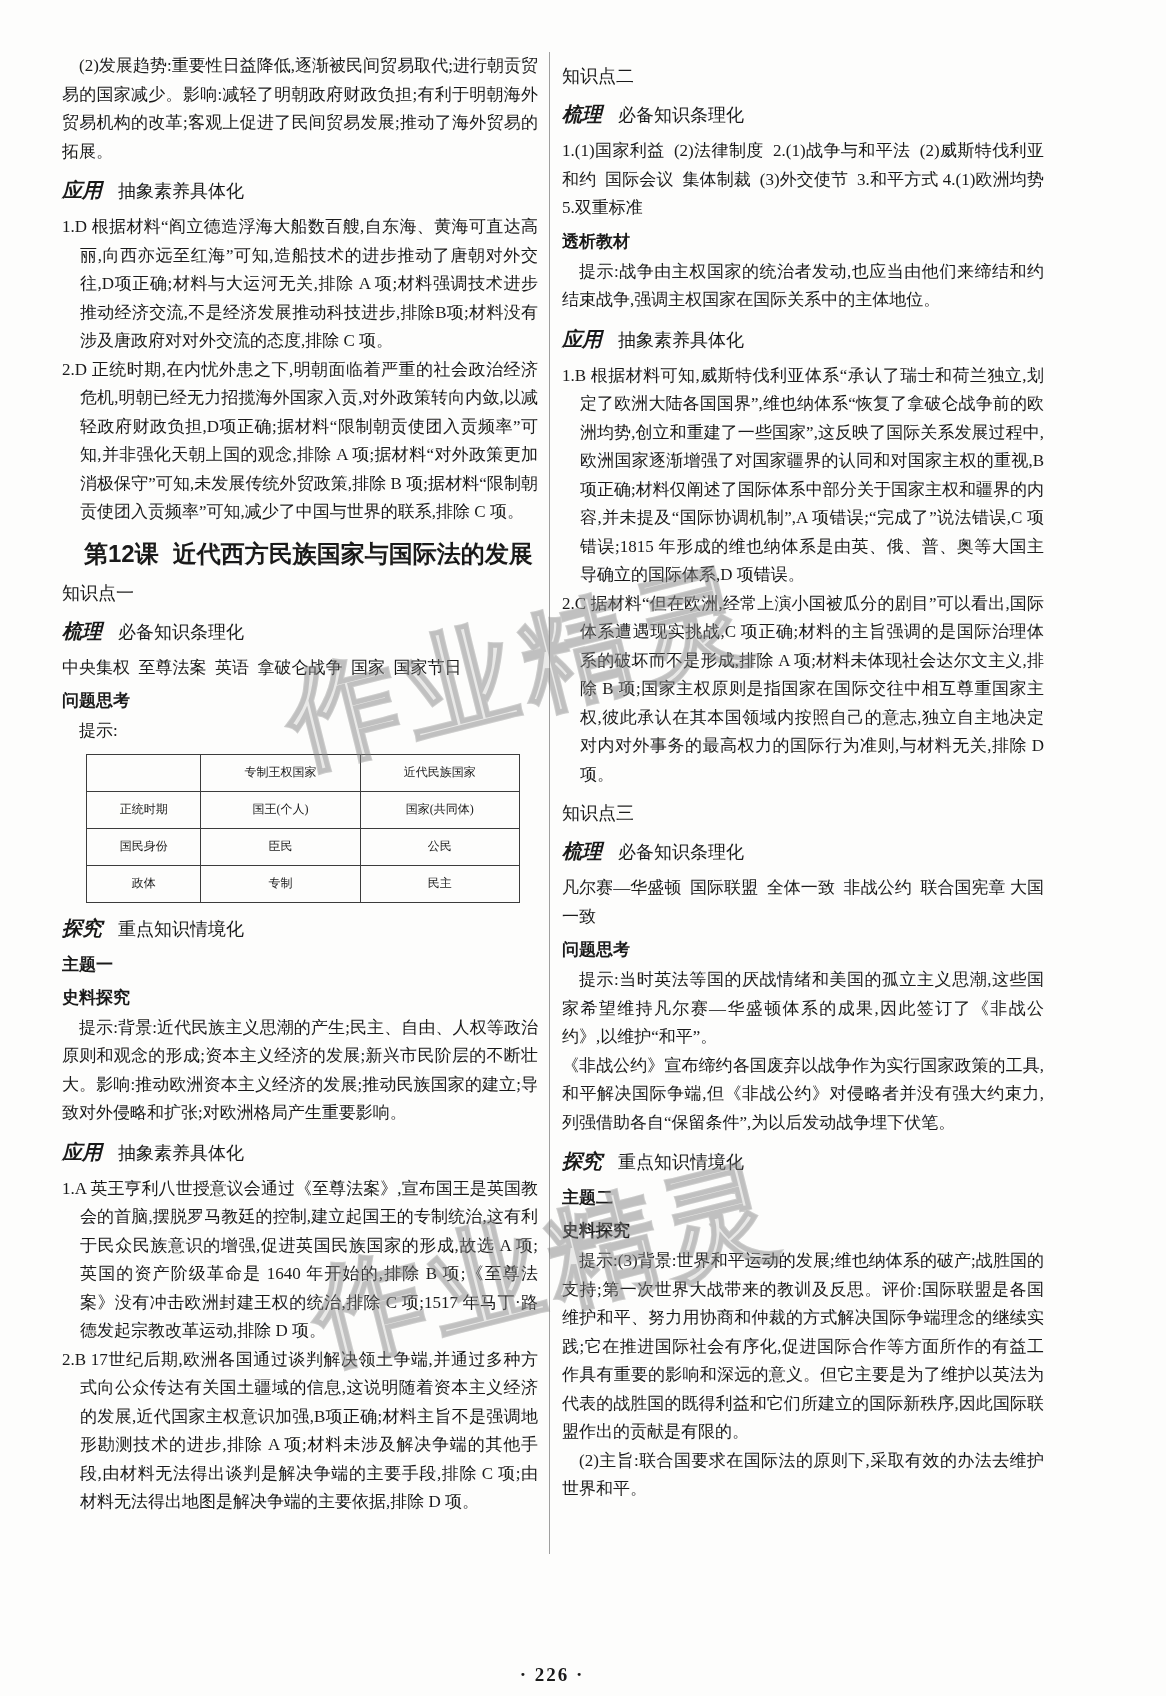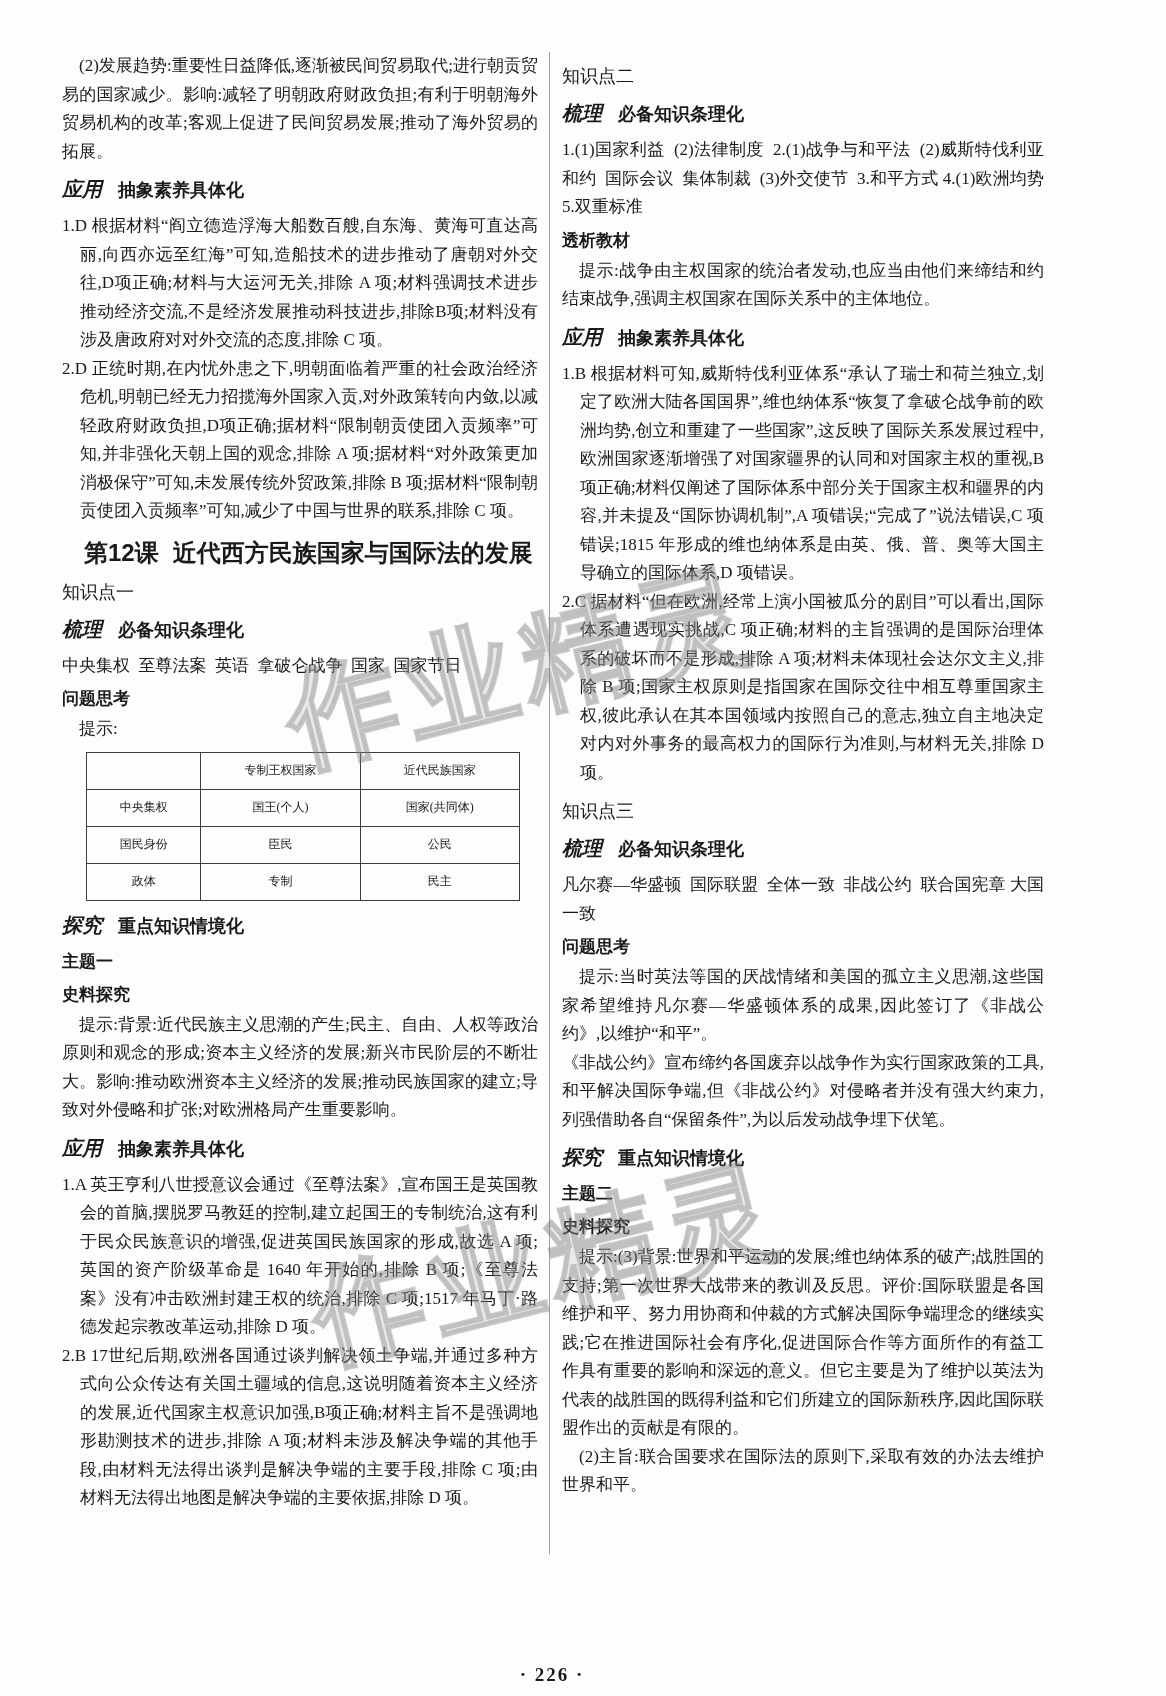--- a/index.html
+++ b/index.html
@@ -32,27 +32,27 @@
     font-weight:bold; font-size:24px; line-height:30px;
   }
   .h1 .h1-num { margin-right:14px; }
   .h2 {
     margin:10px 0 4px;
     font-family:"Liberation Sans","DejaVu Sans",sans-serif;
     font-weight:normal; font-size:18px; line-height:28px;
   }
   .h3 { margin:9px 0 6px; line-height:30px; }
   .h3-label {
-    font-family:Liberation Mono, monospace;
+    font-family:Liberation Serif, serif;
     font-weight:bold; font-size:20px; font-style:italic;
     margin-right:16px;
   }
   .h3-title {
     font-family:"Liberation Sans","DejaVu Sans",sans-serif;
-    font-weight:bold; font-size:18px;
+    font-weight:normal; font-size:18px;
   }
   .h4 {
     margin:5px 0 2px;
     font-family:"Liberation Sans","DejaVu Sans",sans-serif;
     font-weight:bold; font-size:17px; line-height:28px;
   }
   .ktable {
     border-collapse:collapse;
     margin:8px 0 10px 24px;
     width:434px;
@@ -110,21 +110,21 @@
     <p class="para ind">提示:</p>
 
     <table class="ktable">
       <tbody>
         <tr>
           <td></td>
           <td>专制王权国家</td>
           <td>近代民族国家</td>
         </tr>
         <tr>
-          <td>中央集权</td>
+          <td>正统时期</td>
           <td>国王(个人)</td>
           <td>国家(共同体)</td>
         </tr>
         <tr>
           <td>国民身份</td>
           <td>臣民</td>
           <td>公民</td>
         </tr>
         <tr>
           <td>政体</td>

